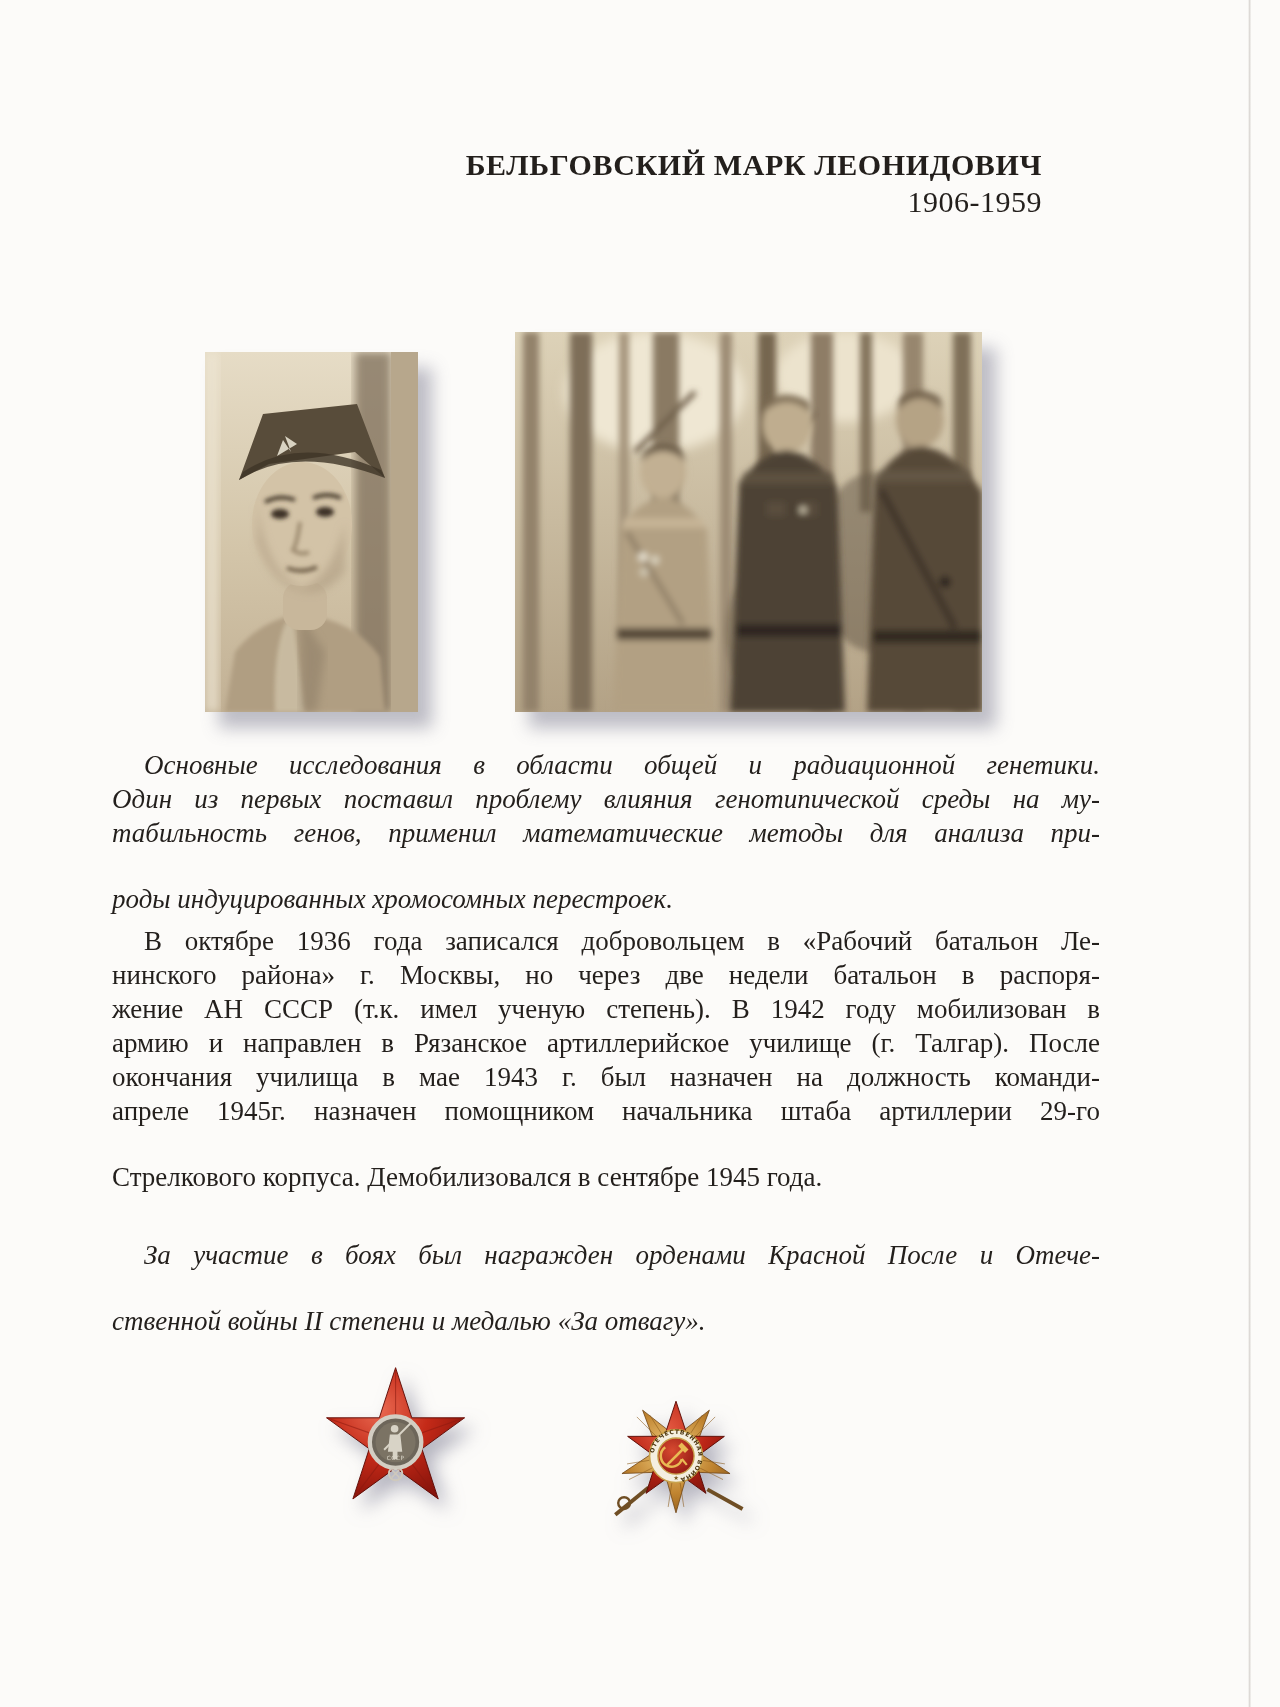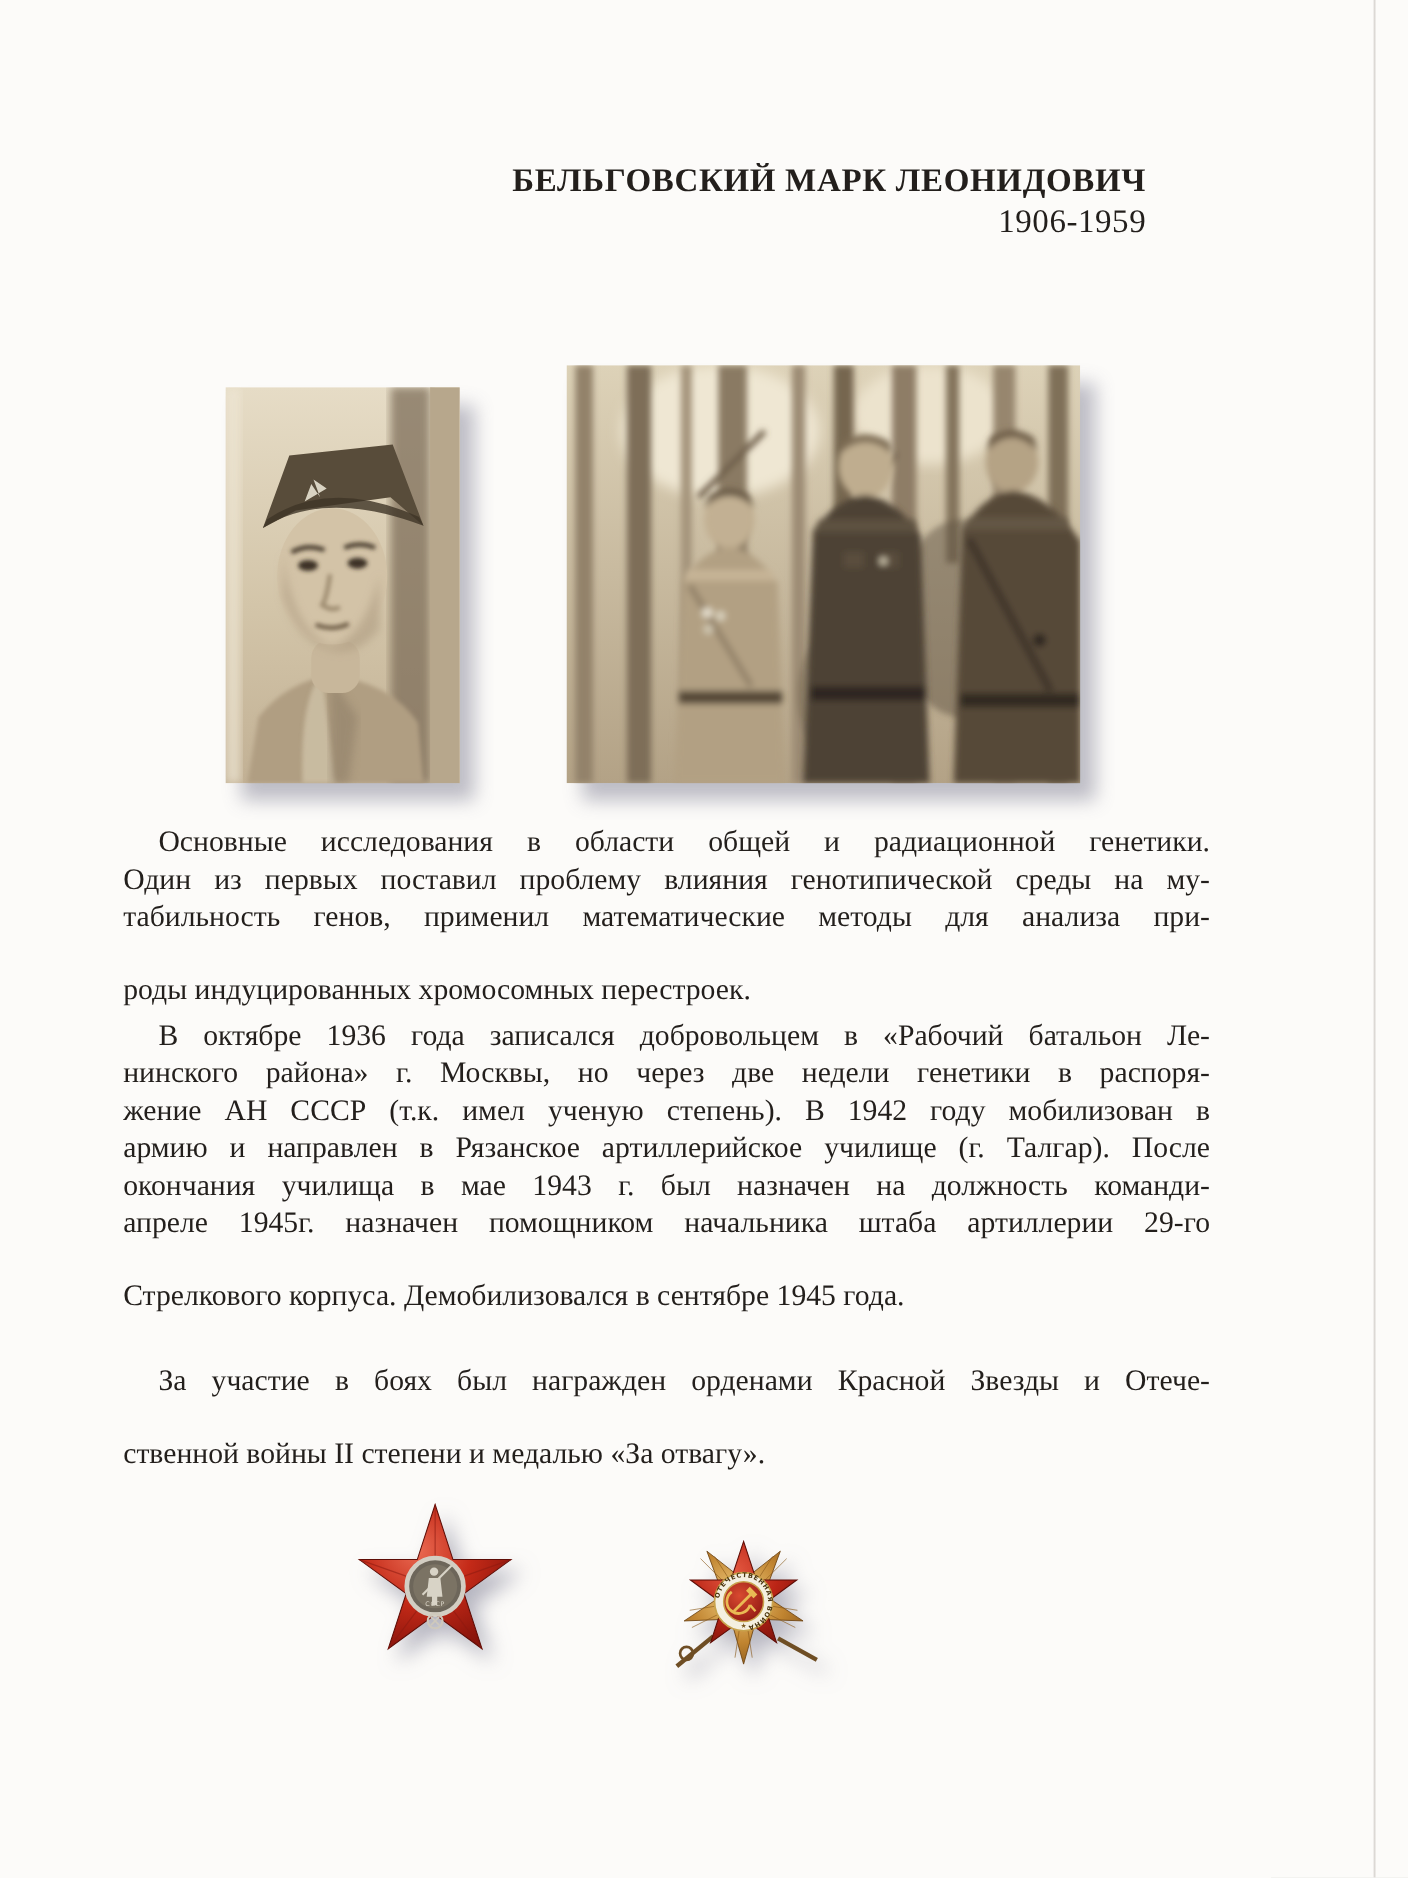--- a/index.html
+++ b/index.html
@@ -32,21 +32,21 @@
   .group{left:515px;top:332px;width:467px;height:380px;}
   
   .para{position:absolute;left:112px;width:988px;}
   .para .ln{
     font-size:27px;line-height:34px;height:34px;
     text-align:justify;text-align-last:justify;
     white-space:normal;
   }
   .para .ln.first{padding-left:32px;}
   .para .ln.last{text-align-last:left;margin-top:32px;}
-  .para.italic .ln{}
+  .para.italic .ln{font-style:italic;}
   .p1{top:748px;}
   .p2{top:924px;}
   .p3{top:1238px;}
   
   .medal{filter:drop-shadow(9px 11px 9px rgba(112,112,136,.5));}
   .medal svg{display:block;overflow:visible;}
   .medal-redstar{left:322px;top:1362px;width:150px;height:186px;}
   .medal-patriotic{left:596px;top:1366px;width:160px;height:186px;}
 </style>
 </head>
@@ -178,30 +178,30 @@
 
   <section class="para italic p1">
     <div class="ln first">Основные исследования в области общей и радиационной генетики.</div>
     <div class="ln">Один из первых поставил проблему влияния генотипической среды на му-</div>
     <div class="ln">табильность генов, применил математические методы для анализа при-</div>
     <div class="ln last">роды индуцированных хромосомных перестроек.</div>
   </section>
 
   <section class="para p2">
     <div class="ln first">В октябре 1936 года записался добровольцем в «Рабочий батальон Ле-</div>
-    <div class="ln">нинского района» г. Москвы, но через две недели генетики в распоря-</div>
+    <div class="ln">нинского района» г. Москвы, но через две недели батальон в распоря-</div>
     <div class="ln">жение АН СССР (т.к. имел ученую степень). В 1942 году мобилизован в</div>
     <div class="ln">армию и направлен в Рязанское артиллерийское училище (г. Талгар). После</div>
     <div class="ln">окончания училища в мае 1943 г. был назначен на должность команди-</div>
     <div class="ln">апреле 1945г. назначен помощником начальника штаба артиллерии 29-го</div>
     <div class="ln last">Стрелкового корпуса. Демобилизовался в сентябре 1945 года.</div>
   </section>
 
   <section class="para italic p3">
-    <div class="ln first">За участие в боях был награжден орденами Красной Звезды и Отече-</div>
+    <div class="ln first">За участие в боях был награжден орденами Красной После и Отече-</div>
     <div class="ln last">ственной войны II степени и медалью «За отвагу».</div>
   </section>
 
   <figure class="medal medal-redstar">
     <svg width="150" height="186" viewBox="0 0 155 195">
       <defs>
         <radialGradient id="redg" cx=".38" cy=".32" r=".8">
           <stop offset="0" stop-color="#ea6a52"></stop>
           <stop offset=".45" stop-color="#c42a18"></stop>
           <stop offset="1" stop-color="#7c0f08"></stop>

